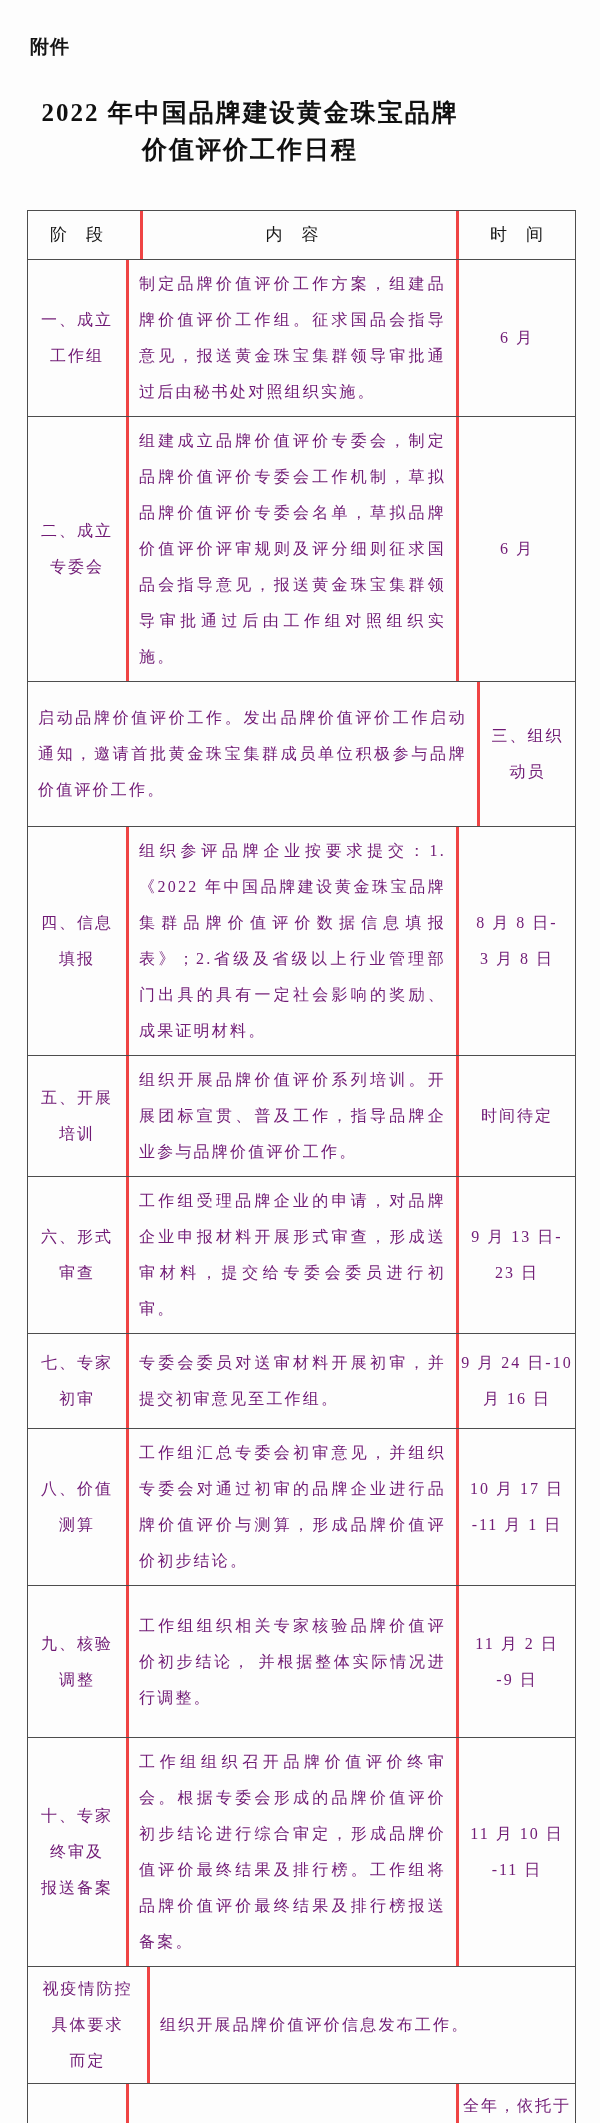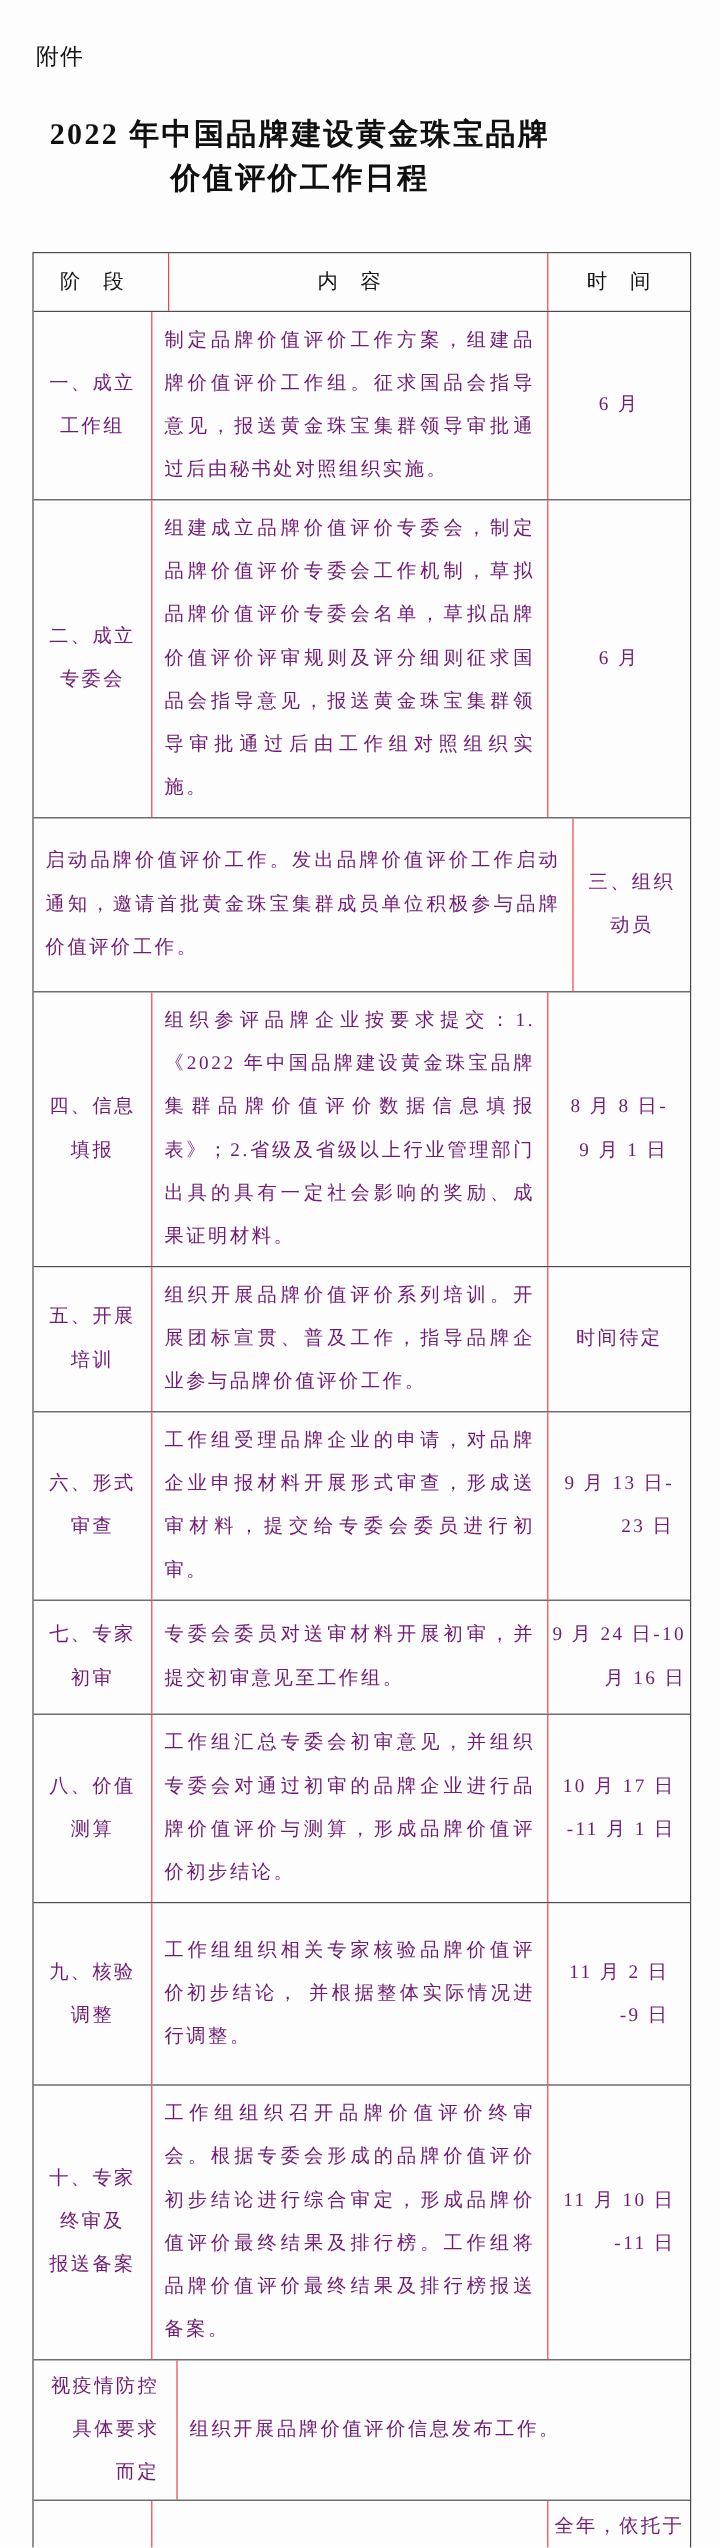--- a/index.html
+++ b/index.html
@@ -16,20 +16,21 @@
     background: #fdfdfd;
   }
   .attachment-label {
     position: absolute;
     left: 30px;
     top: 34px;
     font-size: 19px;
     letter-spacing: 1px;
     font-family: "Liberation Sans", "DejaVu Sans", sans-serif;
     color: #141414;
+    font-weight: bold;
   }
   .doc-title {
     position: absolute;
     top: 94px;
     left: 0;
     width: 500px;
     text-align: center;
     font-size: 25px;
     font-weight: bold;
     line-height: 37px;
@@ -56,25 +57,25 @@
     box-sizing: border-box;
     display: flex;
     align-items: center;
     justify-content: center;
     font-size: 16px;
     line-height: 36px;
     letter-spacing: 2px;
     color: #701a75;
   }
   .tcell + .tcell {
-    border-left: 1px solid #ef4444;
+    border-left: 3px solid #ef4444;
   }
   .col-stage { width: 98px; flex: 0 0 98px; text-align: center; white-space: pre-line; }
   .col-content { flex: 1 1 auto; padding: 6px 10px; }
-  .col-time { width: 119px; flex: 0 0 119px; text-align: right; white-space: pre-line; padding: 4px 2px; }
+  .col-time { width: 119px; flex: 0 0 119px; text-align: center; white-space: pre-line; padding: 4px 2px; }
   .col-content .content-text {
     width: 100%;
     text-align: justify;
     text-align-last: left;
     letter-spacing: 2.2px;
   }
   .header-row .tcell {
     font-size: 17px;
     letter-spacing: 1px;
     color: #161616;
@@ -137,21 +138,21 @@
 动员</div>
   </div>
 
   <div class="trow">
     <div class="tcell col-stage">四、信息
 填报</div>
     <div class="tcell col-content">
         <div class="content-text">组织参评品牌企业按要求提交：1.《2022 年中国品牌建设黄金珠宝品牌集群品牌价值评价数据信息填报表》；2.省级及省级以上行业管理部门出具的具有一定社会影响的奖励、成果证明材料。</div>
       </div>
     <div class="tcell col-time">8 月 8 日-
-9 月 1 日</div>
+3 月 8 日</div>
   </div>
 
   <div class="trow">
     <div class="tcell col-stage">五、开展
 培训</div>
     <div class="tcell col-content">
         <div class="content-text">组织开展品牌价值评价系列培训。开展团标宣贯、普及工作，指导品牌企业参与品牌价值评价工作。</div>
       </div>
     <div class="tcell col-time">时间待定</div>
   </div>

